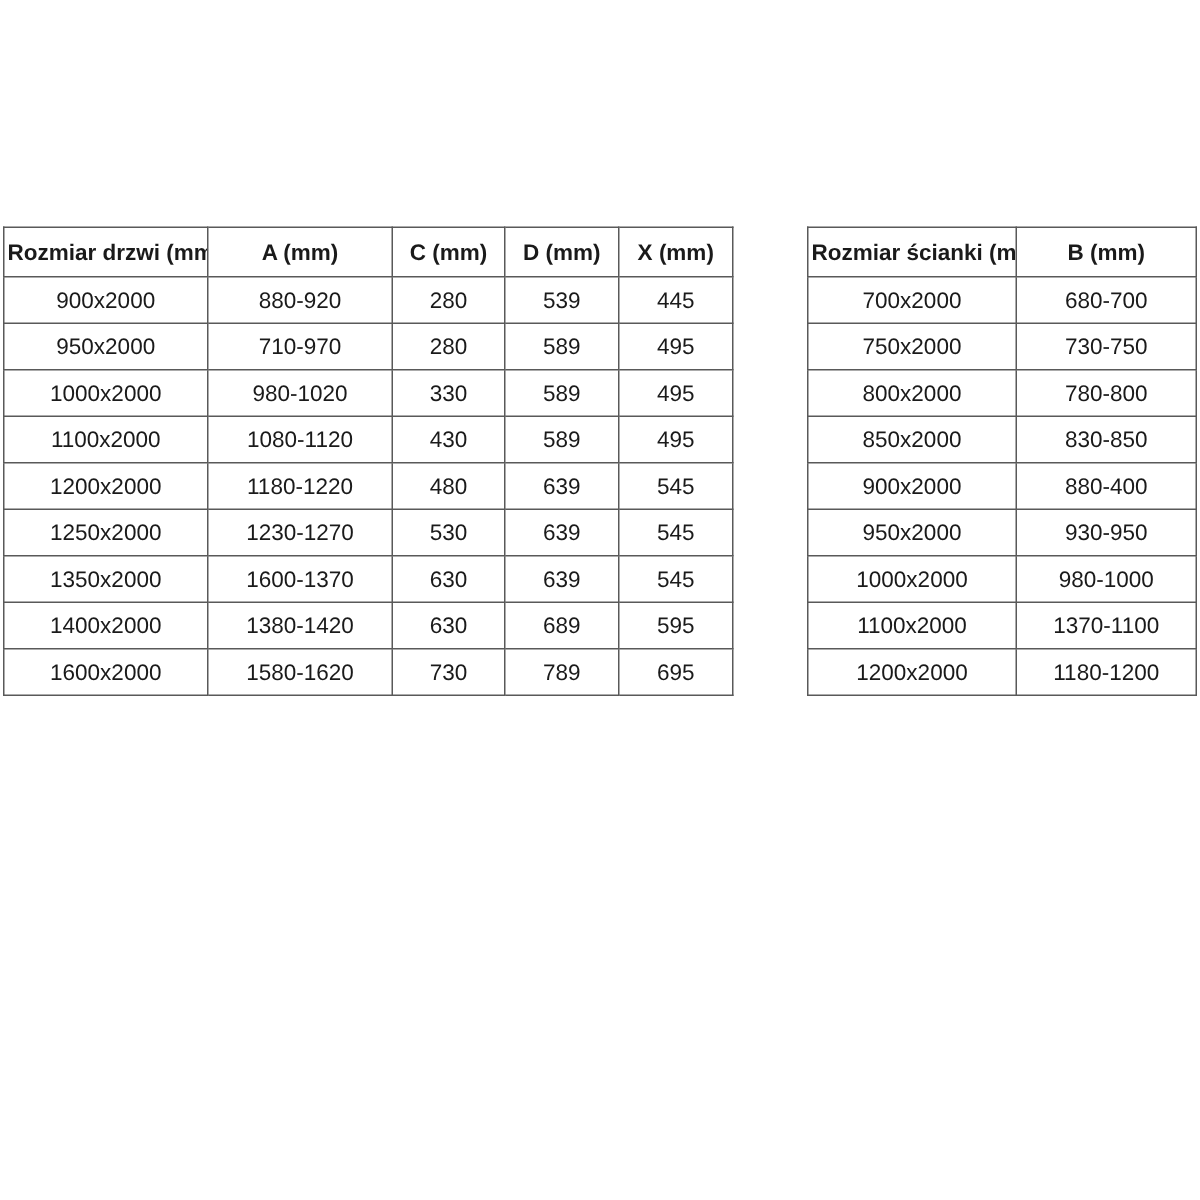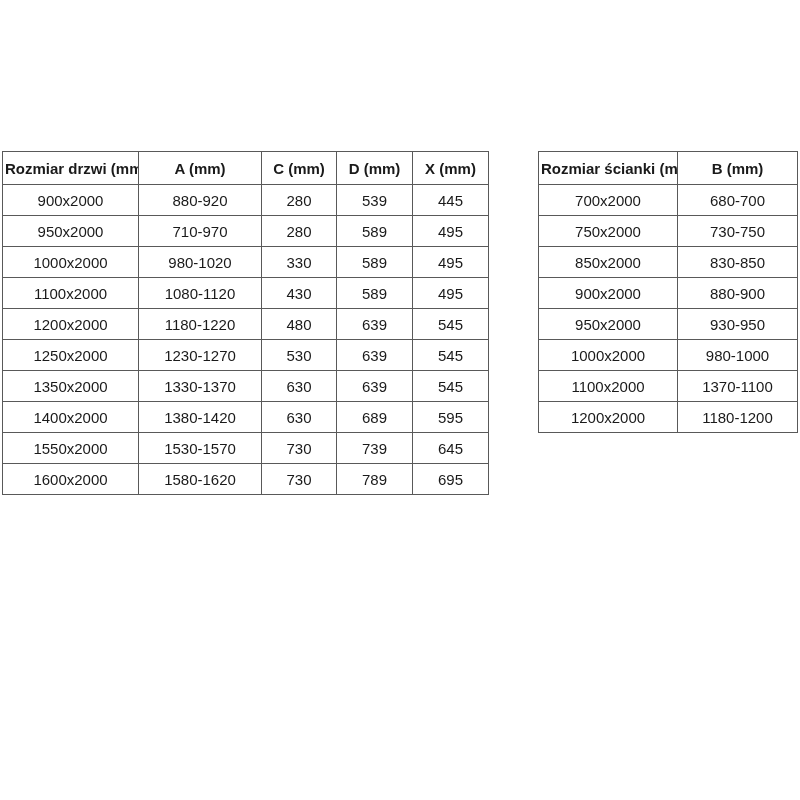--- a/index.html
+++ b/index.html
@@ -108,38 +108,31 @@
       </tr>
       <tr>
         <td>1250x2000</td>
         <td>1230-1270</td>
         <td>530</td>
         <td>639</td>
         <td>545</td>
       </tr>
       <tr>
         <td>1350x2000</td>
-        <td>1330-1370</td>
+        <td>1600-1370</td>
         <td>630</td>
         <td>639</td>
         <td>545</td>
       </tr>
       <tr>
         <td>1400x2000</td>
         <td>1380-1420</td>
         <td>630</td>
         <td>689</td>
         <td>595</td>
-      </tr>
-      <tr>
-        <td>1550x2000</td>
-        <td>1530-1570</td>
-        <td>730</td>
-        <td>739</td>
-        <td>645</td>
       </tr>
       <tr>
         <td>1600x2000</td>
         <td>1580-1620</td>
         <td>730</td>
         <td>789</td>
         <td>695</td>
       </tr>
     </tbody>
   </table>
@@ -158,26 +151,30 @@
     <tbody>
       <tr>
         <td>700x2000</td>
         <td>680-700</td>
       </tr>
       <tr>
         <td>750x2000</td>
         <td>730-750</td>
       </tr>
       <tr>
+        <td>800x2000</td>
+        <td>780-800</td>
+      </tr>
+      <tr>
         <td>850x2000</td>
         <td>830-850</td>
       </tr>
       <tr>
         <td>900x2000</td>
-        <td>880-900</td>
+        <td>880-400</td>
       </tr>
       <tr>
         <td>950x2000</td>
         <td>930-950</td>
       </tr>
       <tr>
         <td>1000x2000</td>
         <td>980-1000</td>
       </tr>
       <tr>

